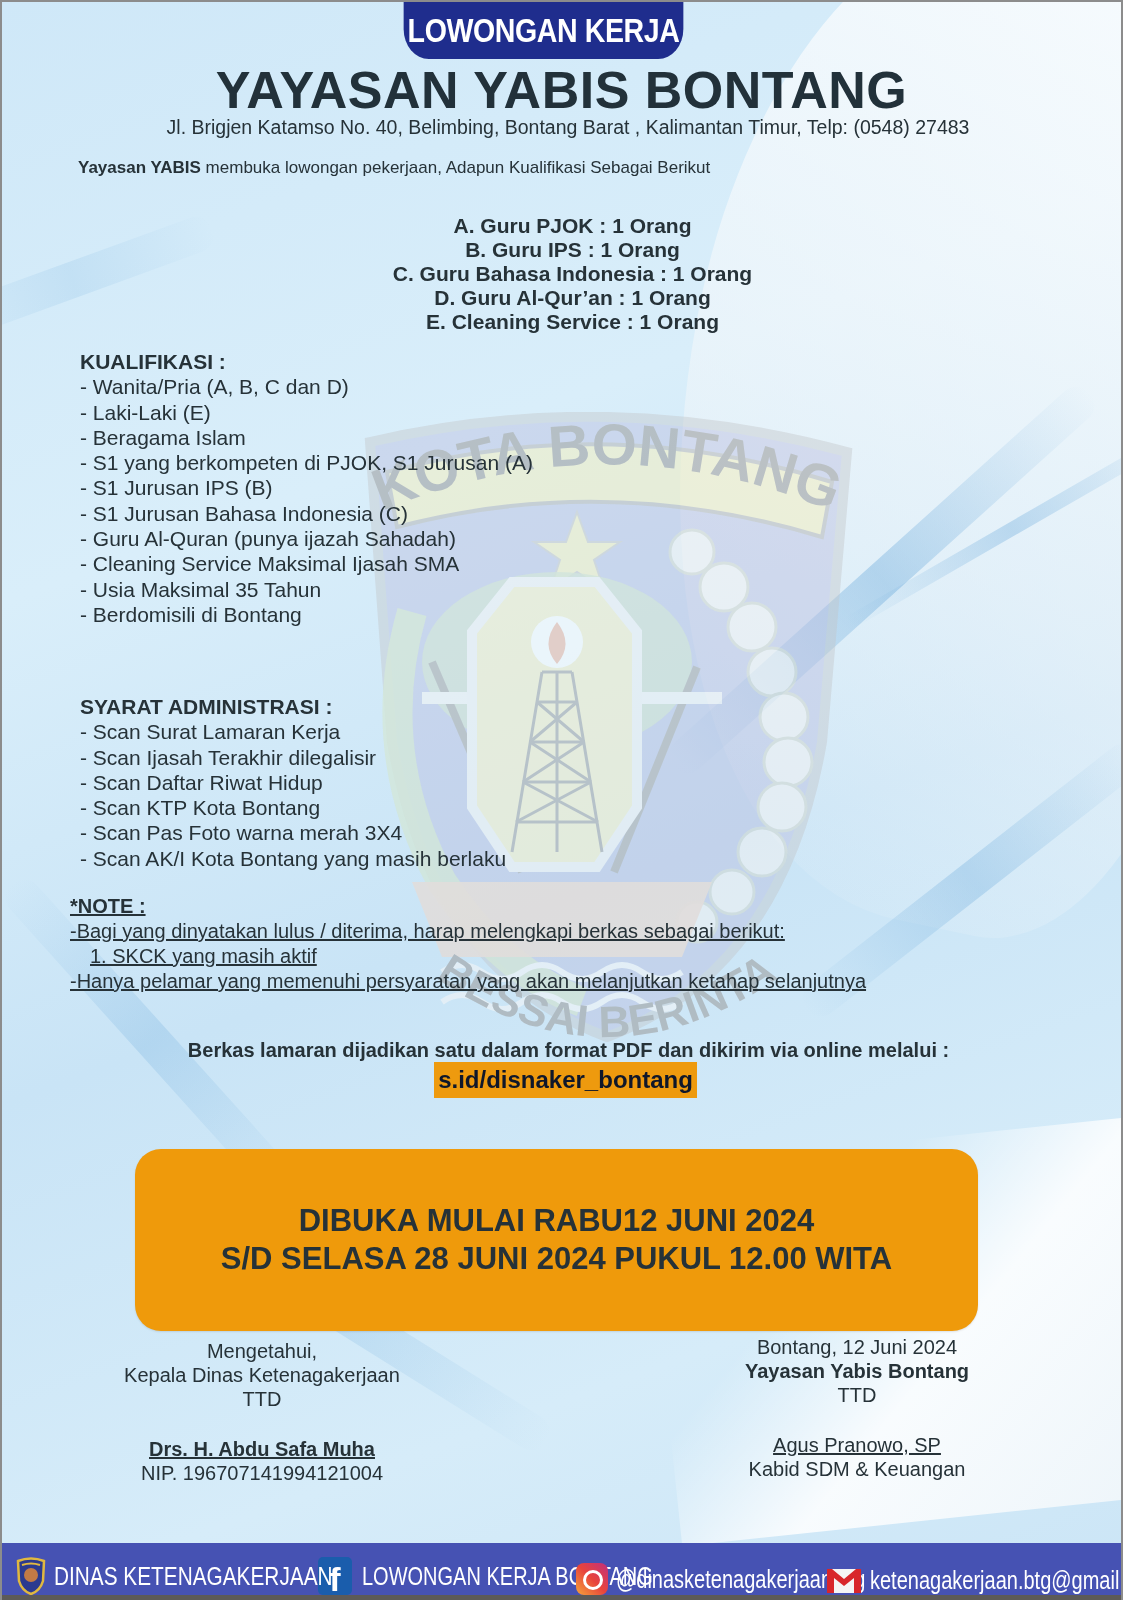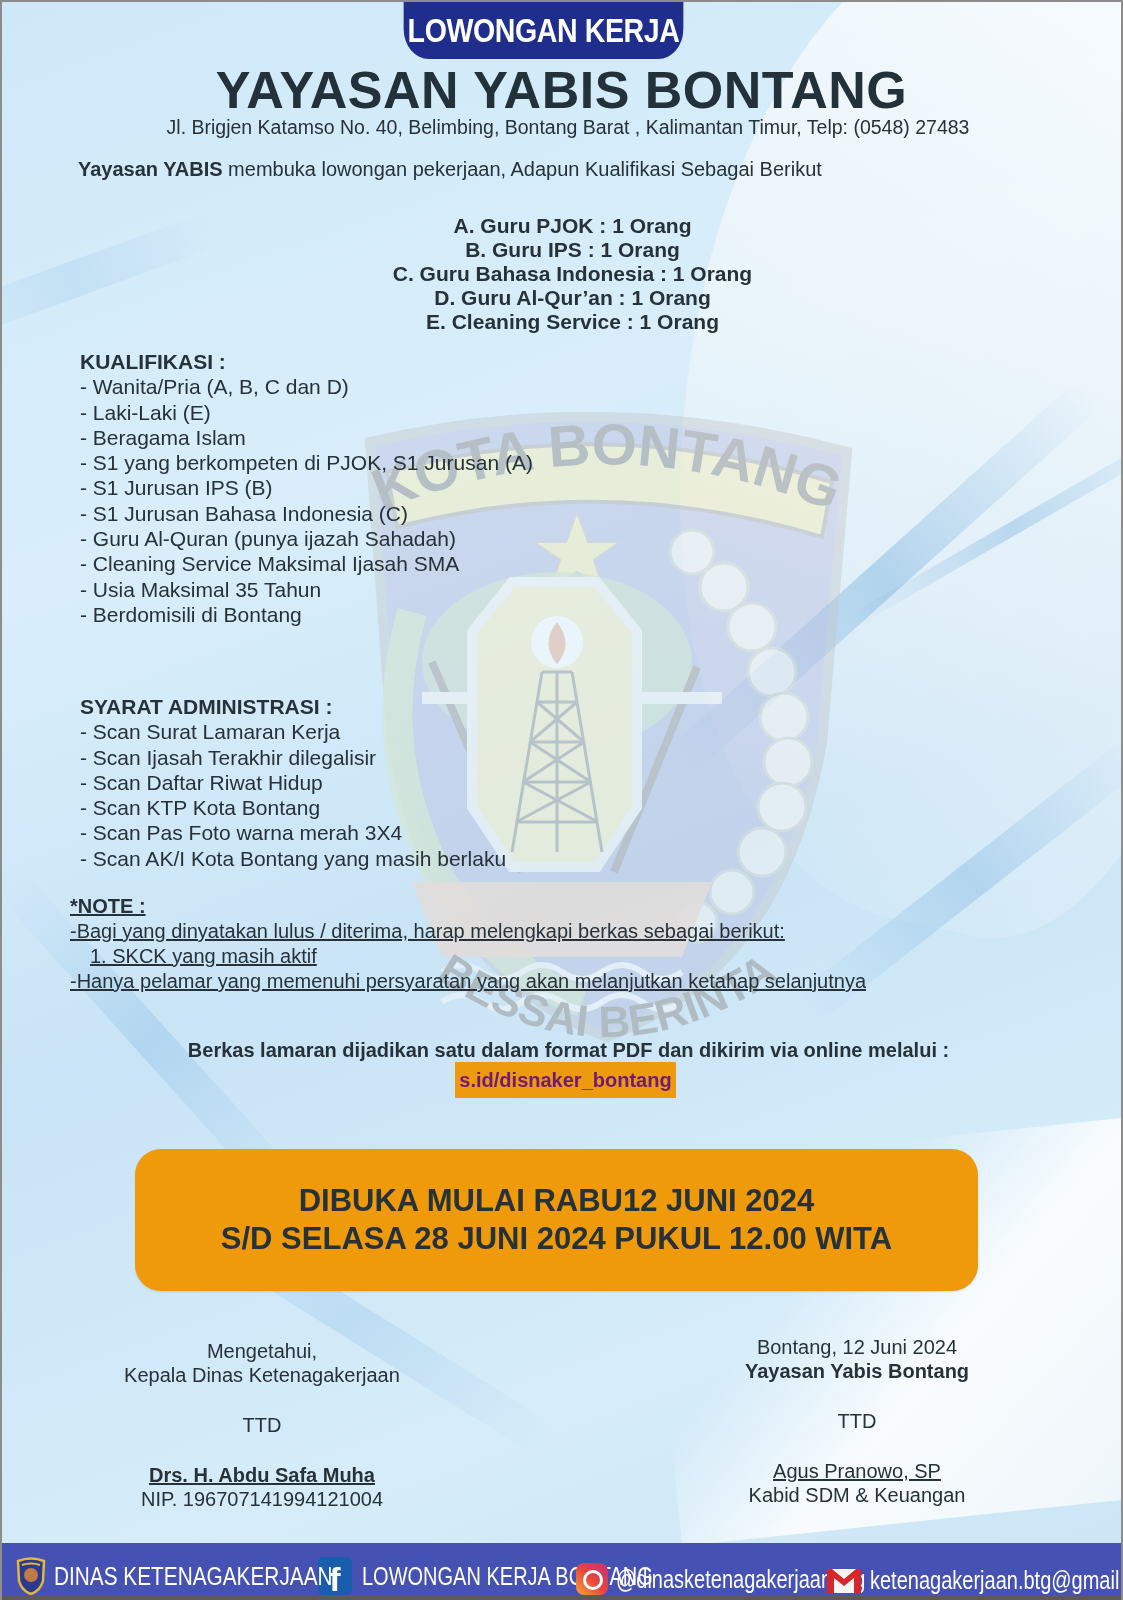--- a/index.html
+++ b/index.html
@@ -65,21 +65,21 @@
     text-align: center; font-weight: bold; font-size: 52px;
     color: #22313a; letter-spacing: 0.5px;
   }
   .address {
     position: absolute; left: 0; right: 0; top: 114px;
     text-align: center; font-size: 19.5px; color: #263238;
     padding-left: 13px;
   }
   .intro {
     position: absolute; left: 76px; top: 156px;
-    font-size: 20px; color: #263238;
+    font-size: 17px; color: #263238;
   }
   .intro b { font-weight: bold; }
 
   .positions {
     position: absolute; left: 0; right: 0; top: 212px;
     text-align: center; font-weight: bold; font-size: 21px; line-height: 24px;
     color: #263238; padding-left: 22px;
   }
 
   .section {
@@ -100,46 +100,46 @@
   .berkas {
     position: absolute; left: 0; right: 0; top: 1037px;
     text-align: center; font-weight: bold; font-size: 20px; color: #263238;
     padding-left: 14px;
   }
   .link-wrap {
     position: absolute; left: 0; right: 0; top: 1060px; text-align: center;
     padding-left: 8px;
   }
   .link {
-    display: inline-block; background: #ee9a0e; color: #701a75;
-    font-weight: bold; font-size: 20px; padding: 0 4px; line-height: 36px;
+    display: inline-block; background: #ee9a0e; color: #0f172a;
+    font-weight: bold; font-size: 24px; padding: 0 4px; line-height: 36px;
     text-decoration: none;
   }
   .pilih {
     position: absolute; left: 0; right: 0; top: 1112px;
     text-align: center; font-weight: bold; font-size: 19.5px; color: #263238;
     padding-left: 26px;
   }
 
   .date-box {
-    position: absolute; left: 133px; top: 1147px; width: 843px; height: 142px;
+    position: absolute; left: 133px; top: 1147px; width: 843px; height: 182px;
     background: #ef9a0b; border-radius: 26px;
     display: flex; flex-direction: column; align-items: center; justify-content: center;
     font-weight: bold; font-size: 31px; line-height: 38px; color: #263238;
     box-shadow: 0 1px 2px rgba(0,0,0,0.1);
   }
 
   .sign {
     position: absolute; text-align: center; font-size: 20px; color: #263238;
   }
   .sign-left { left: 90px; width: 340px; top: 1337px; }
   .sign-right { left: 710px; width: 290px; top: 1333px; }
   .sign .line { line-height: 24px; }
   .sign .bold { font-weight: bold; }
-  .sign .ttd { margin-top: 26px; margin-bottom: 26px; }
+  .sign .ttd { margin-bottom: 26px; }
   .sign .name { text-decoration: underline; }
 
   
   .footer {
     position: absolute; left: 0; right: 0; bottom: 0; height: 57px;
     background: #4652b3;
     border-bottom: 5px solid #5c5a58;
     display: flex; align-items: flex-end;
     color: #fff; font-size: 26px; white-space: nowrap;
   }

